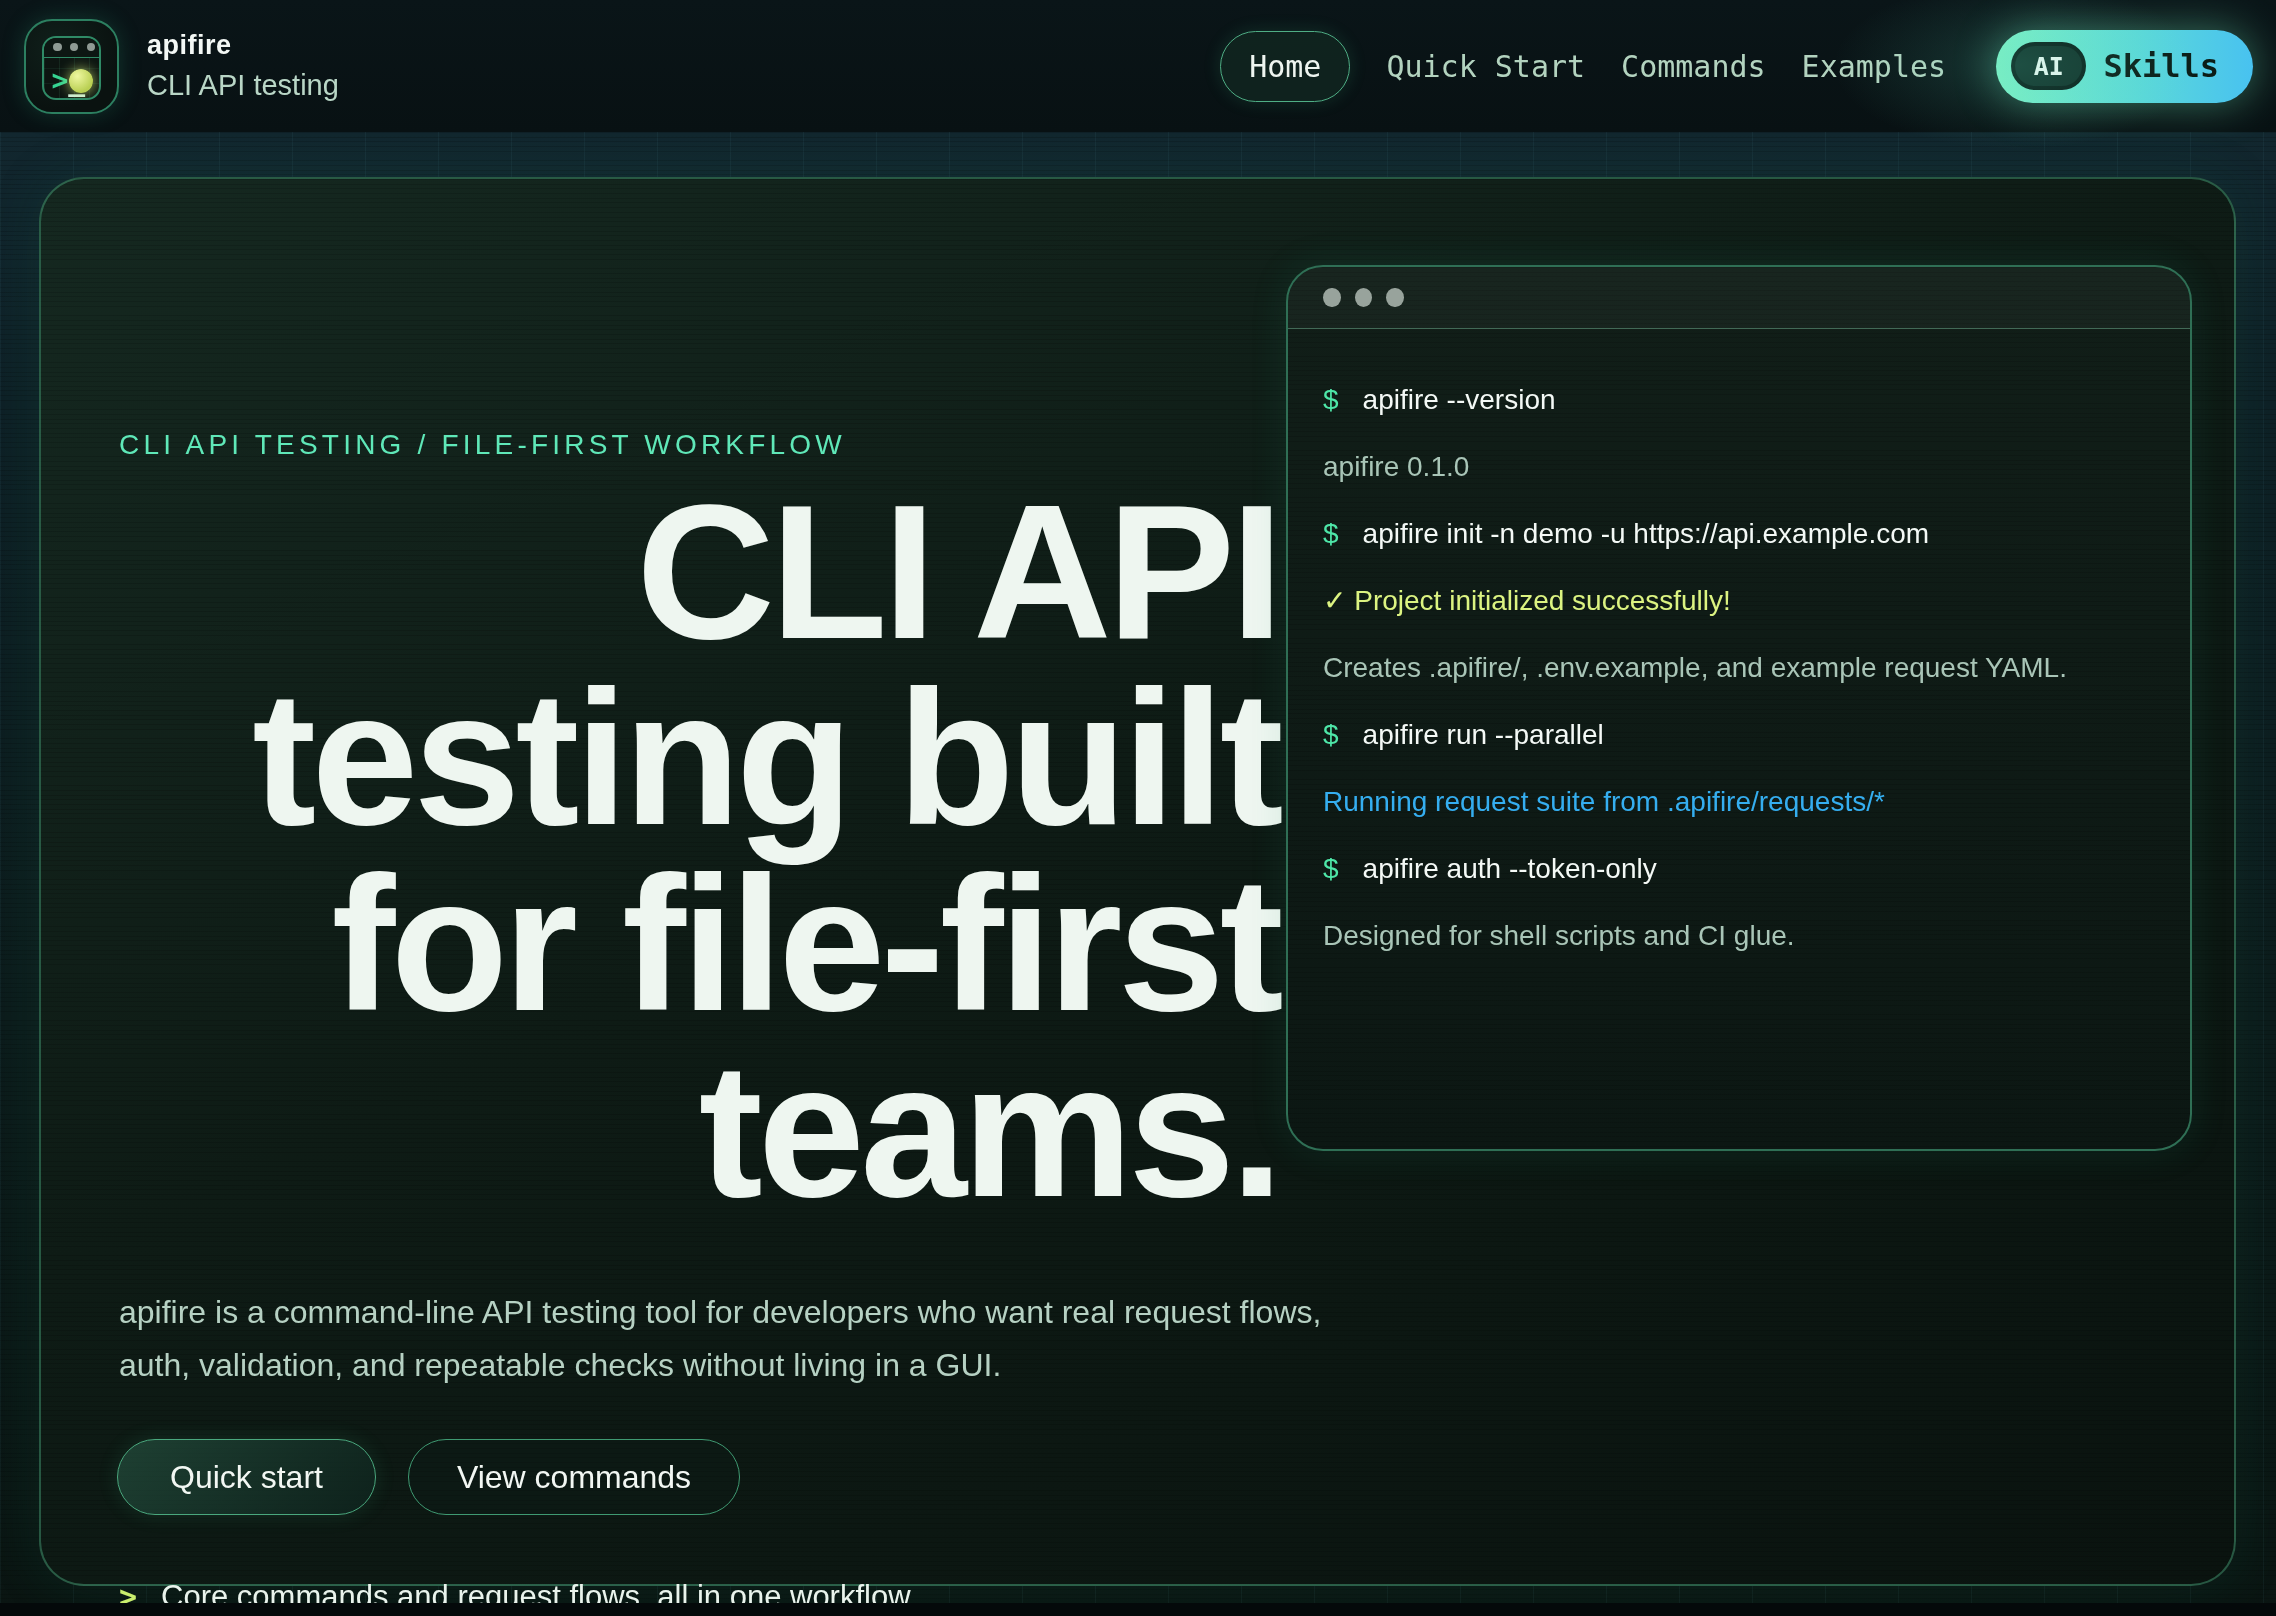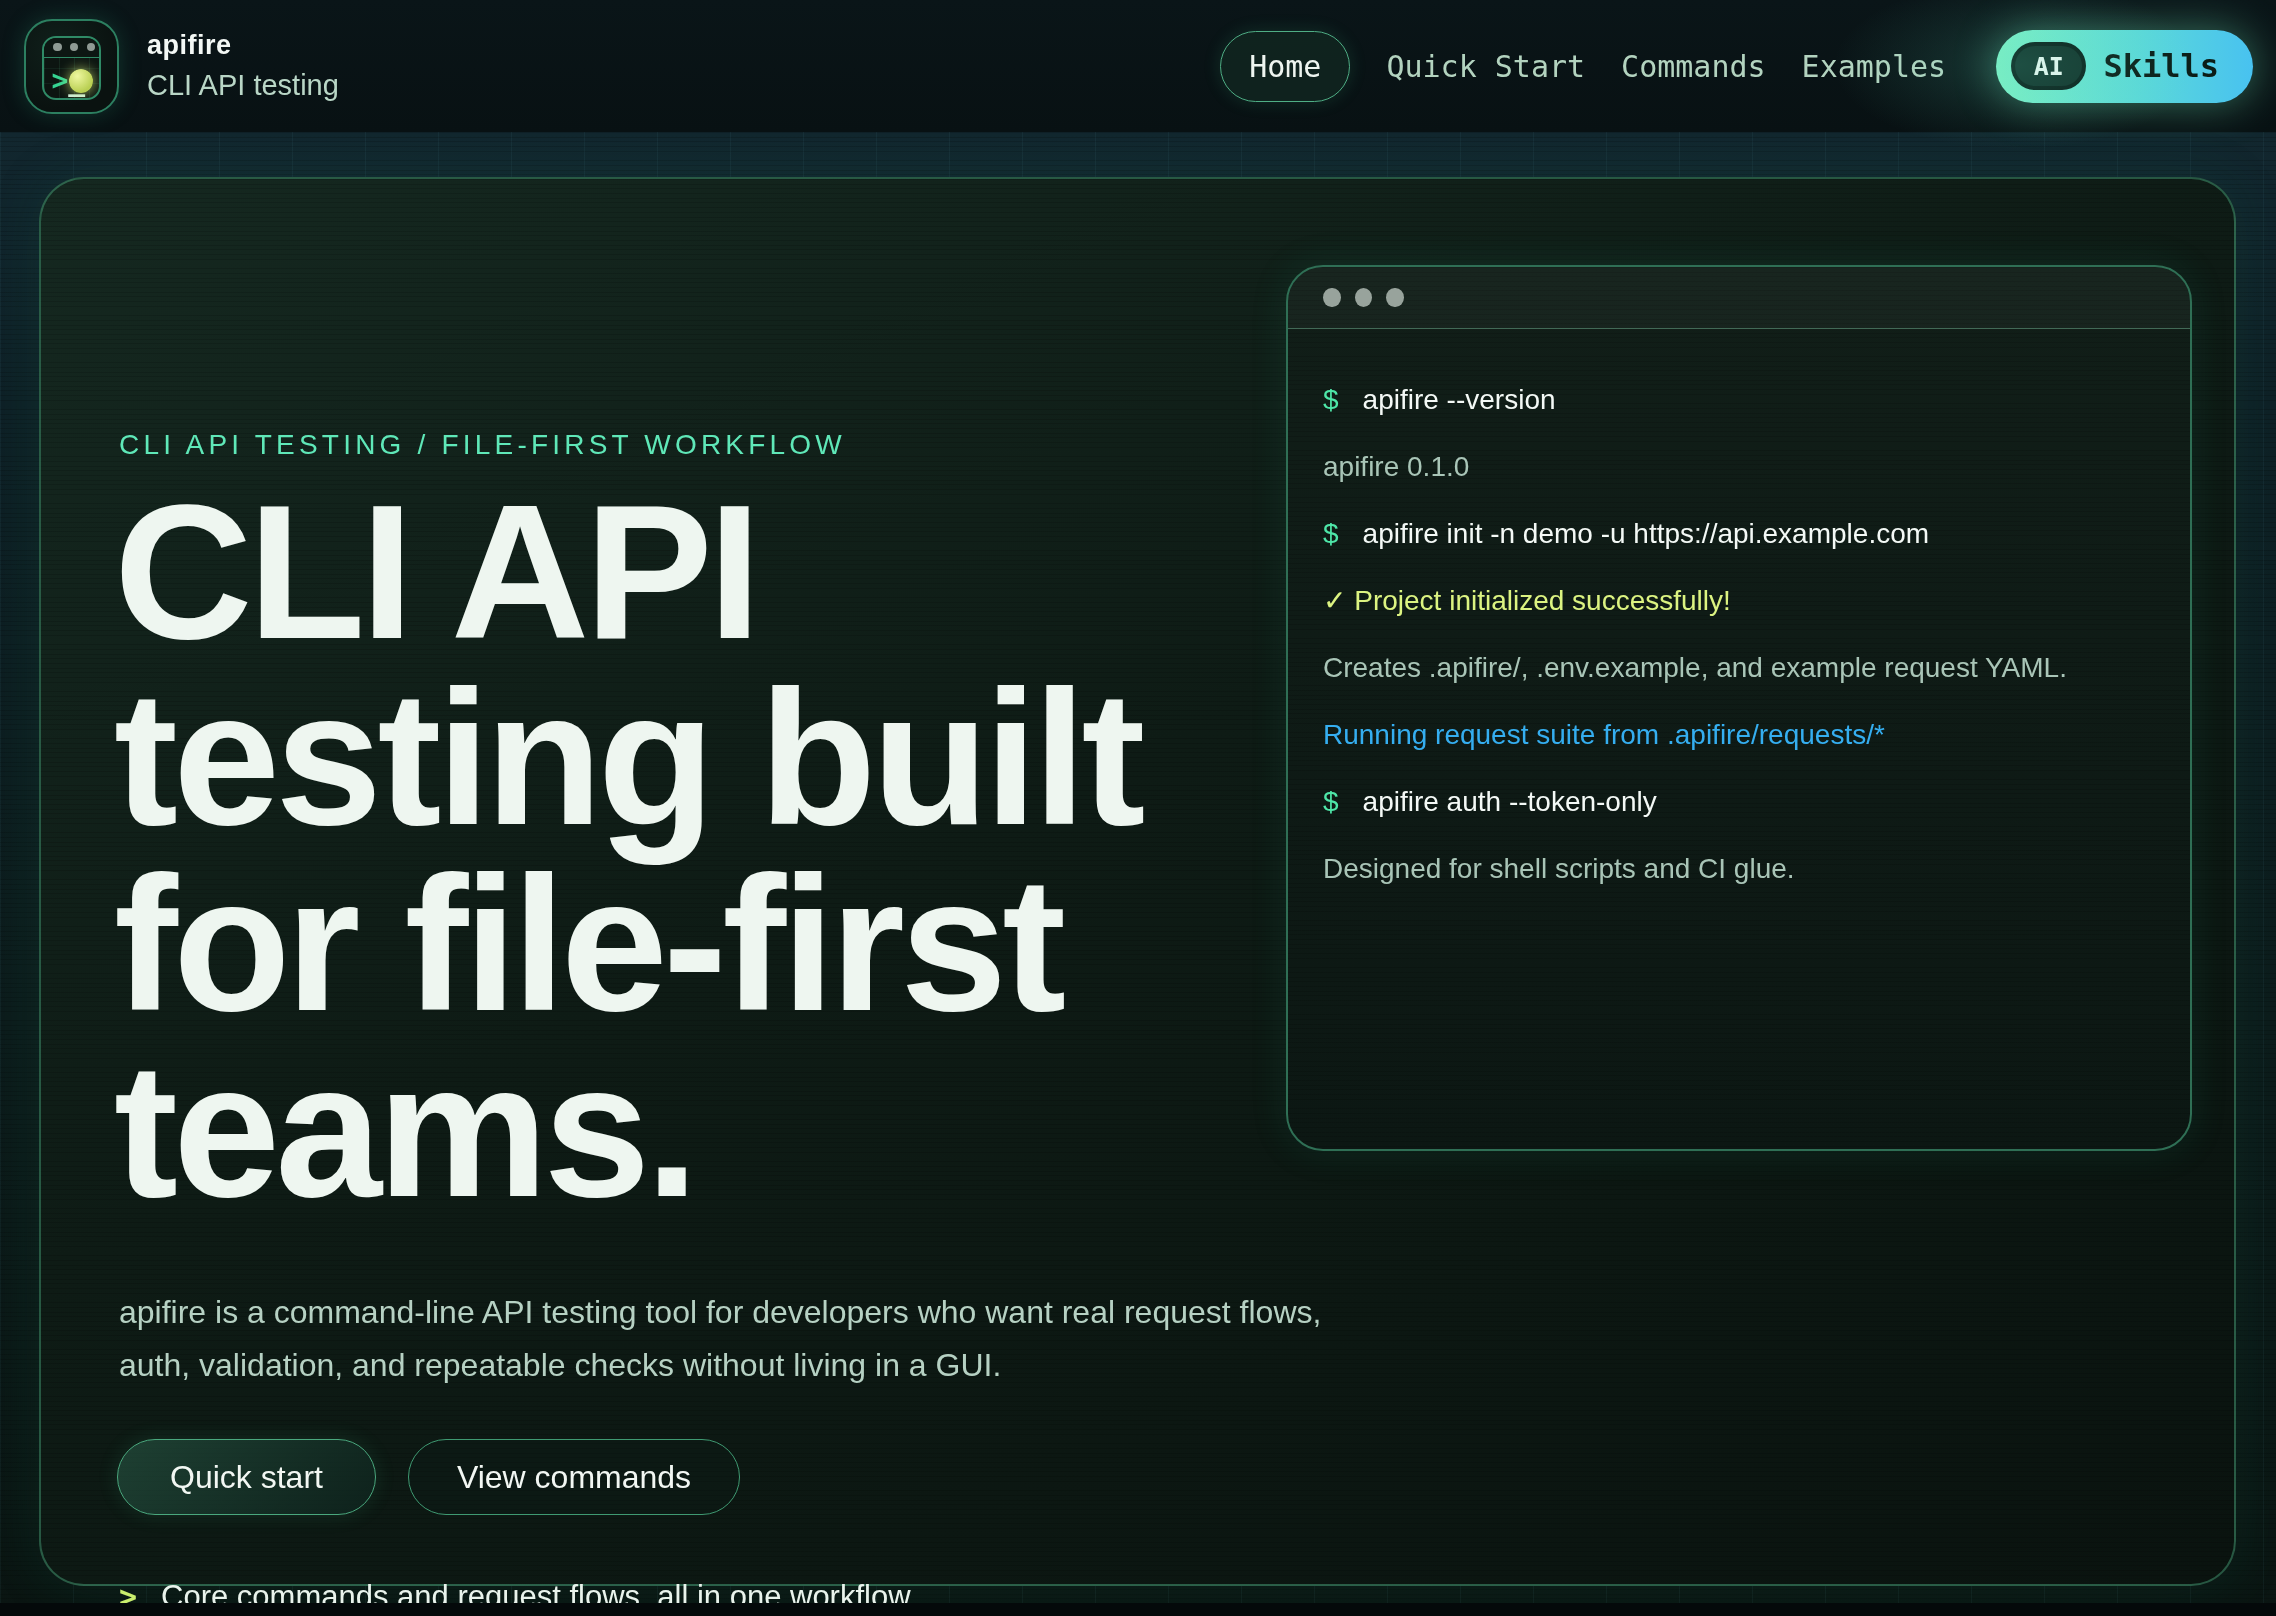--- a/index.html
+++ b/index.html
@@ -72,21 +72,21 @@
       repeating-linear-gradient(to bottom, rgba(0,0,0,0.14) 0 0.9px, transparent 0.9px 4.7px),
       linear-gradient(155deg,#152820 0%, #0e1b15 45%, #0a130f 100%);
     box-shadow:0 0 56px rgba(20,130,95,0.14); }
 
   .eyebrow{ position:absolute; left:78px; top:250px;
     font-family:Liberation Sans, sans-serif; font-size:28px; letter-spacing:4.2px;
     color:#5fe8b8; }
 
   .hero-heading{ position:absolute; left:73px; top:300px; width:1165px;
     font-size:192px; line-height:186px; font-weight:bold; letter-spacing:-4.7px;
-    color:#eef6f0; }
+    color:#eef6f0;text-align:right; }
   .hero-heading span{ display:block; }
 
   .hero-desc{ position:absolute; left:78px; top:1107px; width:1203px;
     font-size:32px; line-height:53px; color:#b6d1c3; }
 
   .cta-row{ position:absolute; left:76px; top:1260px; display:flex; gap:32px; }
   .btn{ height:76px; display:flex; align-items:center; justify-content:center;
     border-radius:931px; font-size:32px; color:#f2f7f3; cursor:pointer; }
   .btn-primary{ padding:0 52px; border:1.9px solid #4aa87e;
     background:linear-gradient(135deg, rgba(44,96,76,0.55), rgba(14,36,30,0.75));
@@ -186,20 +186,21 @@
         <span class="term-dot"></span>
         <span class="term-dot"></span>
         <span class="term-dot"></span>
       </div>
       <div class="term-body">
         <div class="tline cmd"><span class="prompt">$</span><span>apifire --version</span></div>
         <div class="tline out">apifire 0.1.0</div>
         <div class="tline cmd"><span class="prompt">$</span><span>apifire init -n demo -u https://api.example.com</span></div>
         <div class="tline success">✓ Project initialized successfully!</div>
         <div class="tline out">Creates .apifire/, .env.example, and example request YAML.</div>
+        <div class="tline cmd"><span class="prompt">$</span><span>apifire run --parallel</span></div>
         <div class="tline info">Running request suite from .apifire/requests/*</div>
         <div class="tline cmd"><span class="prompt">$</span><span>apifire auth --token-only</span></div>
         <div class="tline out">Designed for shell scripts and CI glue.</div>
       </div>
     </div>
 
   </div>
 
   <div class="bottom-strip"></div>
 </div>

